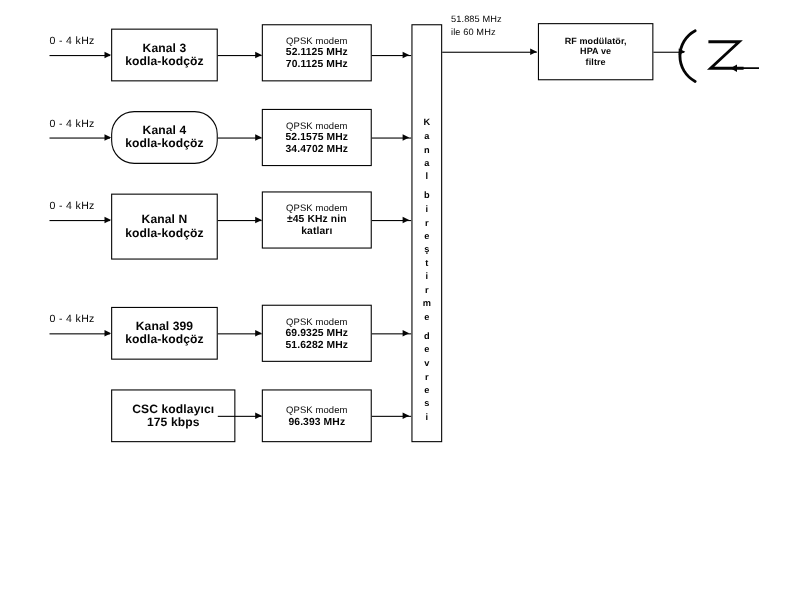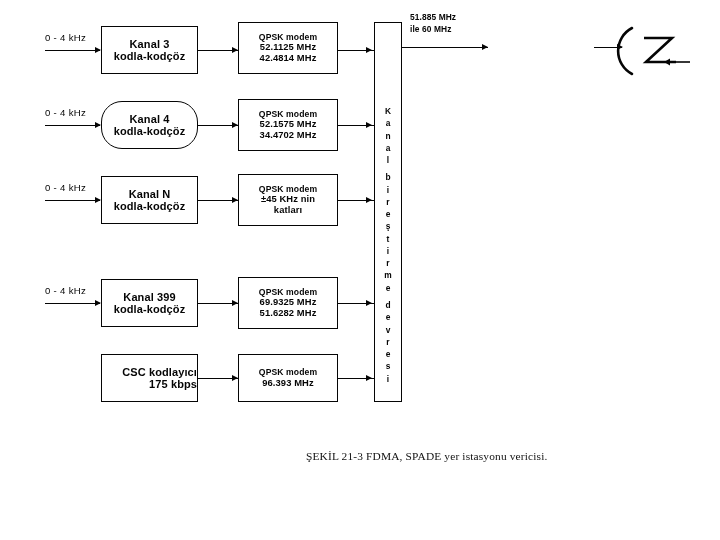--- a/index.html
+++ b/index.html
@@ -30,32 +30,32 @@
     align-items: center;
     justify-content: center;
     text-align: center;
     color: #050505;
     line-height: 1.12;
     letter-spacing: 0.1px;
   }
   .node .ln { display: block; white-space: nowrap; }
   .node.small { font-size: 11px; font-weight: 700; }
   .node.modem { font-size: 9.4px; font-weight: 700; }
-  .node.modem .ln:first-child { font-size: 8.6px; font-weight: 700; }
+  .node.modem .ln:first-child { font-size: 8.6px; font-weight: 400; }
   .node.rf { font-size: 8.2px; font-weight: 700; }
 
   .label {
     position: absolute;
     color: #050505;
     font-size: 9.6px;
     font-weight: 400;
     white-space: nowrap;
     letter-spacing: 0.3px;
   }
-  .label.thin { font-size: 8.4px; font-weight: 700; letter-spacing: 0.1px; }
+  .label.thin { font-size: 8.4px; font-weight: 400; letter-spacing: 0.1px; }
 
   .combiner {
     position: absolute;
     box-sizing: border-box;
     border: 1.6px solid #050505;
     background: #ffffff;
   }
   .combiner-text {
     position: absolute;
     color: #050505;
@@ -103,21 +103,21 @@
   <div class="arrow" style="left:95px; top:46.5px;"></div>
   <div class="node small" style="left:101px; top:26px; width:97px; height:48px;">
     <span class="ln">Kanal 3</span>
     <span class="ln">kodla-kodçöz</span>
   </div>
   <div class="wire h" style="left:198px; top:50px; width:40px;"></div>
   <div class="arrow" style="left:232px; top:46.5px;"></div>
   <div class="node modem" style="left:238px; top:22px; width:100px; height:52px;">
     <span class="ln">QPSK modem</span>
     <span class="ln">52.1125 MHz</span>
-    <span class="ln">42.4814 MHz</span>
+    <span class="ln">70.1125 MHz</span>
   </div>
   <div class="wire h" style="left:338px; top:50px; width:36px;"></div>
   <div class="arrow" style="left:366px; top:46.5px;"></div>
 
   <div class="label" style="left:45px; top:107px;">0 - 4 kHz</div>
   <div class="wire h" style="left:45px; top:125px; width:55px;"></div>
   <div class="arrow" style="left:95px; top:121.5px;"></div>
   <div class="node small" style="left:101px; top:101px; width:97px; height:48px;border-radius:21px;">
     <span class="ln">Kanal 4</span>
     <span class="ln">kodla-kodçöz</span>
@@ -128,21 +128,21 @@
     <span class="ln">QPSK modem</span>
     <span class="ln">52.1575 MHz</span>
     <span class="ln">34.4702 MHz</span>
   </div>
   <div class="wire h" style="left:338px; top:125px; width:36px;"></div>
   <div class="arrow" style="left:366px; top:121.5px;"></div>
 
   <div class="label" style="left:45px; top:182px;">0 - 4 kHz</div>
   <div class="wire h" style="left:45px; top:200px; width:55px;"></div>
   <div class="arrow" style="left:95px; top:196.5px;"></div>
-  <div class="node small" style="left:101px; top:176px; width:97px; height:48px;">
+  <div class="node small" style="left:101px; top:176px; width:97px; height:60px;">
     <span class="ln">Kanal N</span>
     <span class="ln">kodla-kodçöz</span>
   </div>
   <div class="wire h" style="left:198px; top:200px; width:40px;"></div>
   <div class="arrow" style="left:232px; top:196.5px;"></div>
   <div class="node modem" style="left:238px; top:174px; width:100px; height:52px;">
     <span class="ln">QPSK modem</span>
     <span class="ln">±45 KHz nin</span>
     <span class="ln">katları</span>
   </div>
@@ -159,21 +159,21 @@
   <div class="wire h" style="left:198px; top:303px; width:40px;"></div>
   <div class="arrow" style="left:232px; top:299.5px;"></div>
   <div class="node modem" style="left:238px; top:277px; width:100px; height:52px;">
     <span class="ln">QPSK modem</span>
     <span class="ln">69.9325 MHz</span>
     <span class="ln">51.6282 MHz</span>
   </div>
   <div class="wire h" style="left:338px; top:303px; width:36px;"></div>
   <div class="arrow" style="left:366px; top:299.5px;"></div>
 
-  <div class="node small" style="left:101px; top:354px; width:97px; height:48px;align-items:flex-end;">
+  <div class="node small" style="left:101px; top:354px; width:113px; height:48px;">
     <span class="ln">CSC kodlayıcı</span>
     <span class="ln">175 kbps</span>
   </div>
   <div class="wire h" style="left:198px; top:378px; width:40px;"></div>
   <div class="arrow" style="left:232px; top:374.5px;"></div>
   <div class="node modem" style="left:238px; top:354px; width:100px; height:48px;">
     <span class="ln">QPSK modem</span>
     <span class="ln">96.393 MHz</span>
   </div>
   <div class="wire h" style="left:338px; top:378px; width:36px;"></div>
@@ -204,25 +204,29 @@
     <span class="ch">r</span>
     <span class="ch">e</span>
     <span class="ch">s</span>
     <span class="ch">i</span>
   </div>
 
   <div class="label thin" style="left:410px; top:12px;">51.885 MHz</div>
   <div class="label thin" style="left:410px; top:24px;">ile 60 MHz</div>
   <div class="wire h" style="left:402px; top:47px; width:86px;"></div>
   <div class="arrow" style="left:482px; top:43.5px;"></div>
+  <div class="node rf" style="left:489px; top:21px; width:105px; height:52px;">
+    <span class="ln">RF modülatör,</span>
+    <span class="ln">HPA ve</span>
+    <span class="ln">filtre</span>
+  </div>
   <div class="wire h" style="left:594px; top:47px; width:28px;"></div>
   <div class="arrow" style="left:617px; top:43.5px;"></div>
 
   <svg id="antenna" viewBox="0 0 92 62">
     <path d="M 16 8 A 26 26 0 0 0 16 54" stroke="#050505" stroke-width="2.6" fill="none" stroke-linecap="round"></path>
     <path d="M 28 18 L 56 18 L 30 42 L 60 42" stroke="#050505" stroke-width="2.6" fill="none" stroke-linejoin="miter" stroke-linecap="butt"></path>
     <line x1="74" y1="42" x2="56" y2="42" stroke="#050505" stroke-width="1.6"></line>
     <path d="M 54 38.6 L 54 45.4 L 48 42 Z" fill="#050505"></path>
   </svg>
 
-  <div class="caption">ŞEKİL 21-3 FDMA, SPADE yer istasyonu vericisi.</div>
 
 </div>
 
 </body></html>

